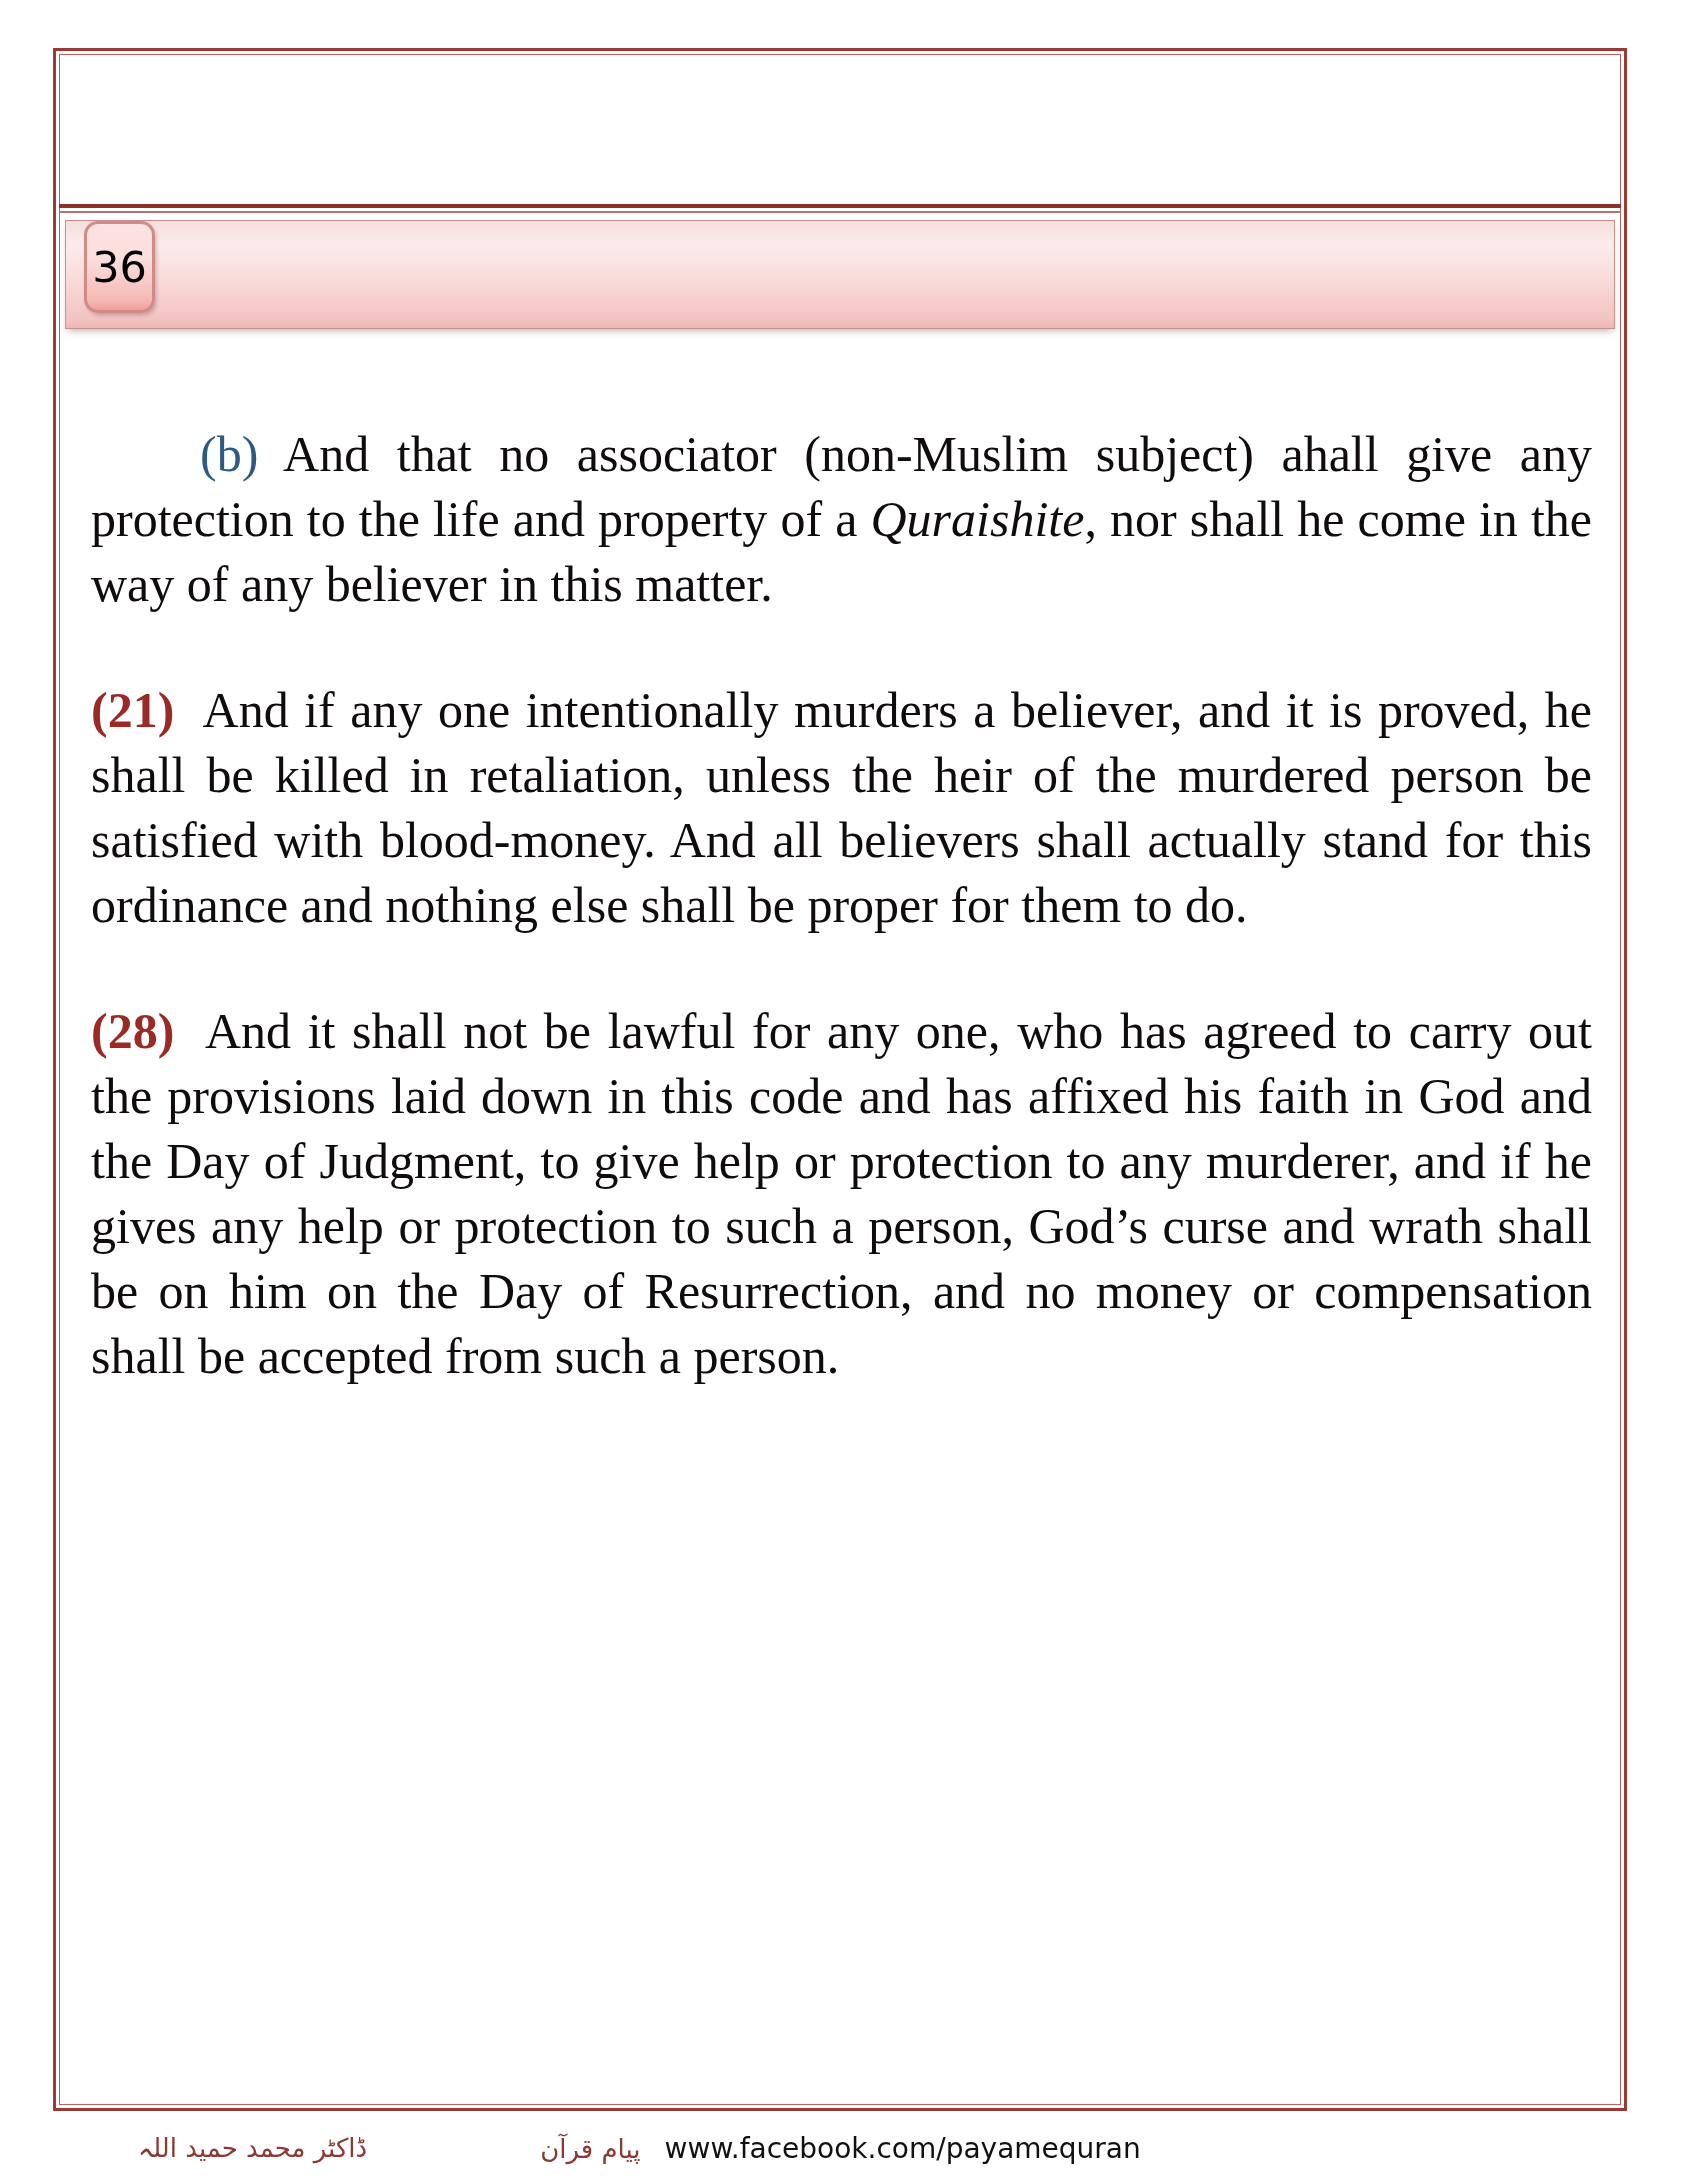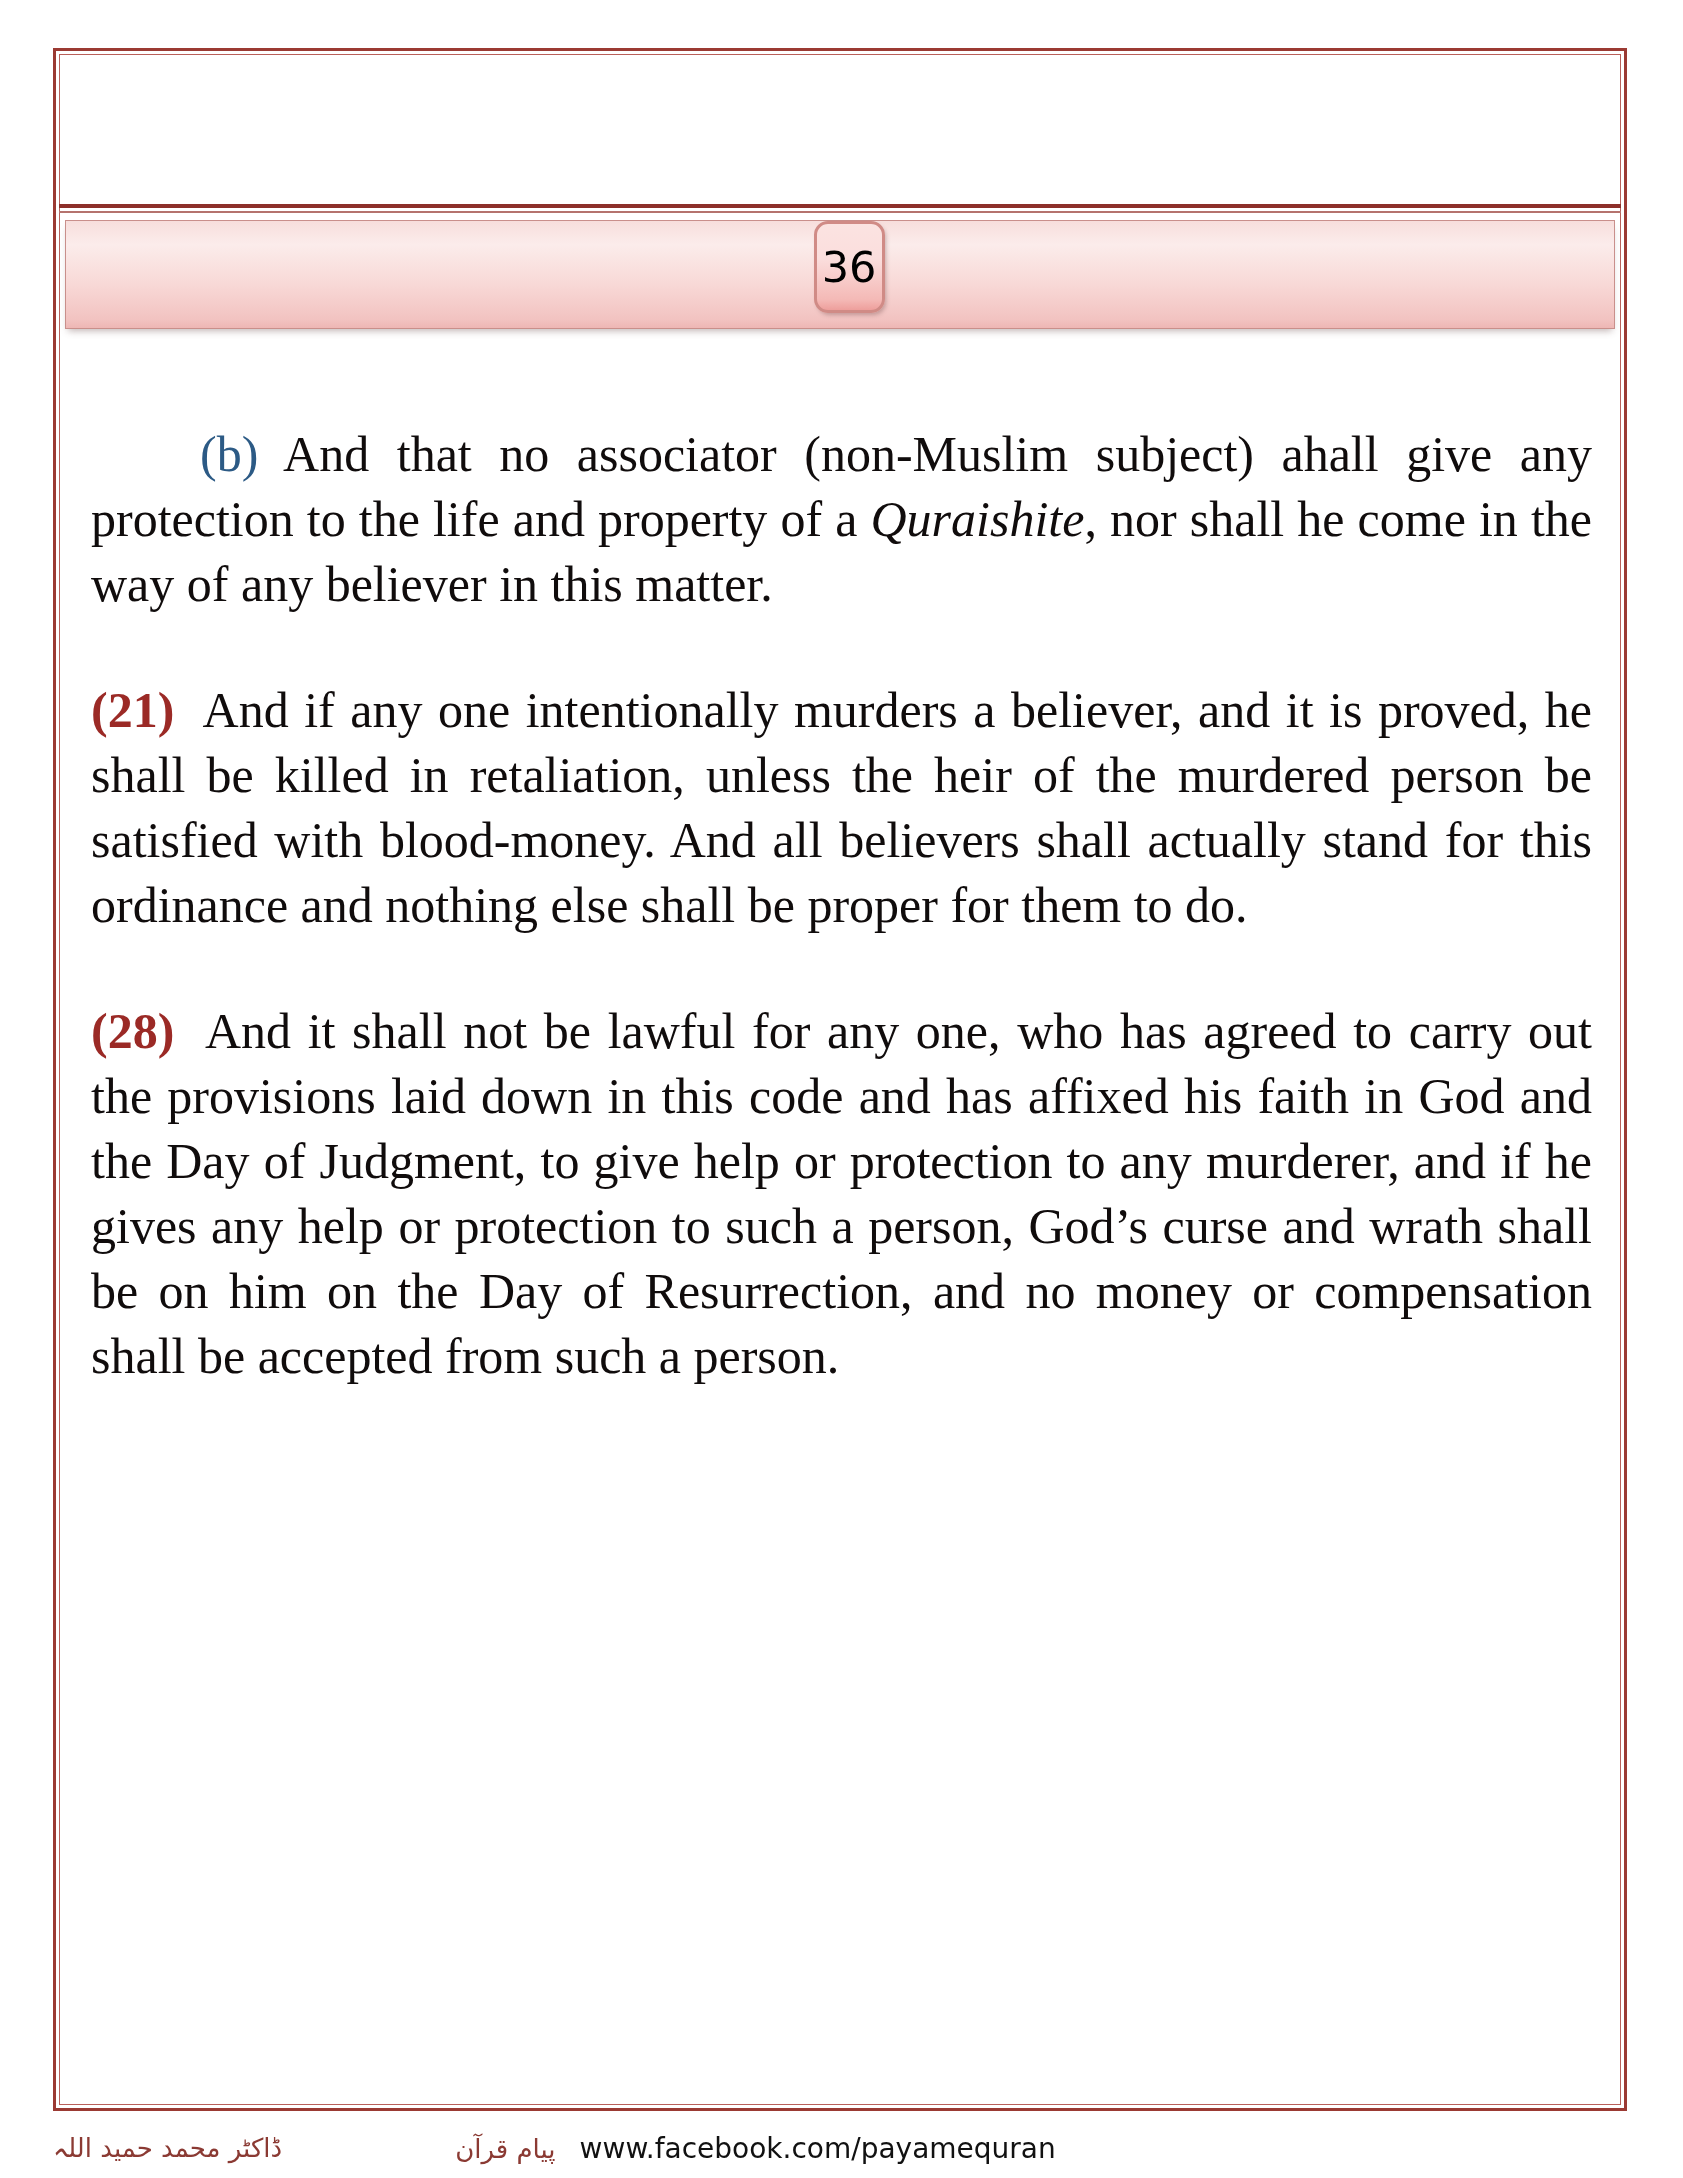--- a/index.html
+++ b/index.html
@@ -45,21 +45,21 @@
     height: 109px;
     background: linear-gradient(to bottom,
         #f7dedc 0%,
         #fbeceb 22%,
         #f8d8d6 60%,
         #f2c3c1 92%,
         #eeb6b4 100%);
     border: 1px solid #c98f8b;
     box-sizing: border-box;
     display: flex;
-    align-items: center;
+    align-items: flex-start;
     box-shadow: 0 5px 7px -3px rgba(120,90,90,0.45);
     flex-direction: column;
   }
   .header-rule-top {
     position: absolute;
     left: 59px;
     top: 204px;
     width: 1562px;
     height: 4px;
     background: #8d2f2a;
@@ -156,21 +156,21 @@
     width: 1574px;
     height: 50px;
     display: flex;
     align-items: center;
   }
   .footer-left, .footer-right {
     display: flex;
     align-items: baseline;
     white-space: nowrap;
   }
-  .footer-left { }
+  .footer-left { margin-left: 85px; }
   .footer-right { margin-left: 149px; }
   .urdu {
     font-family: "DejaVu Sans", sans-serif;
     font-size: 26px;
     color: #8b3a33;
     direction: rtl;
     margin-right: 24px;
   }
   .footer-url {
     font-family: "DejaVu Sans", sans-serif;

